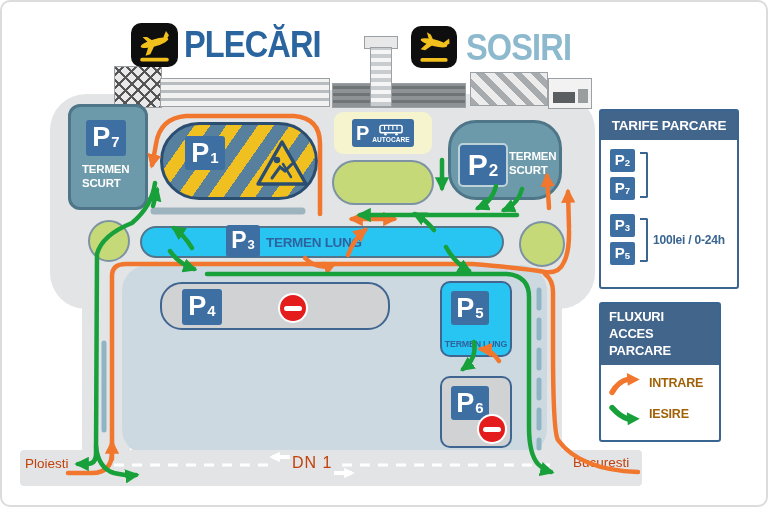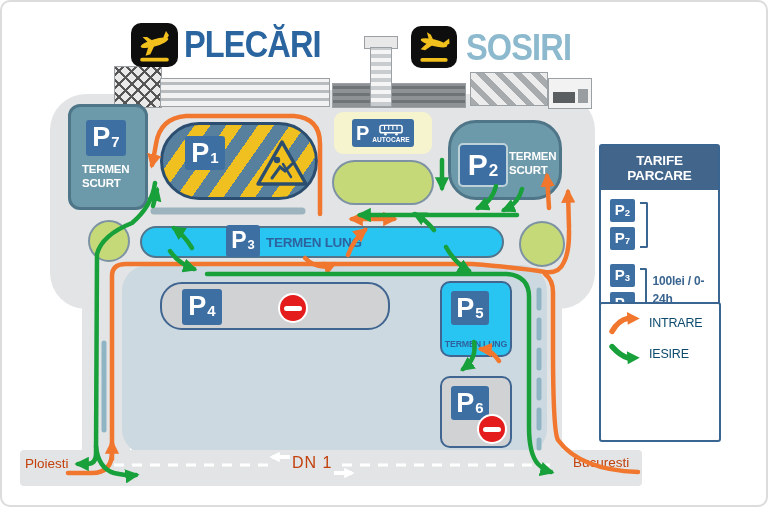--- a/index.html
+++ b/index.html
@@ -88,35 +88,35 @@
   .ac-col .t{font-size:6.6px;font-weight:900;letter-spacing:0;}
 
   
   .rlabel{font-weight:400;color:#c2410c;}
   .l-ploiesti{left:23px;top:454px;font-size:13.5px;}
   .l-dn1{left:290px;top:452px;font-size:16px;letter-spacing:1px;}
   .l-bucuresti{left:571px;top:453px;font-size:13.5px;}
 
   
   .panel{position:absolute;background:#fff;border:2.5px solid #3a6590;border-radius:3px;box-sizing:border-box;}
-  .p-tarife{left:597px;top:107px;width:121px;height:180px;margin-top:35px;}
+  .p-tarife{left:597px;top:107px;width:140px;height:180px;}
   .p-flux{left:597px;top:300px;width:122px;height:140px;}
   .p-head{background:#42658c;color:#fff;font-weight:900;text-align:center;}
   .ph-tarife{font-size:13.5px;padding:7px 2px;letter-spacing:-.2px;}
   .ph-flux{font-size:13px;padding:5px 8px;text-align:left;line-height:1.3;letter-spacing:-.2px;}
   .trow{display:flex;align-items:center;gap:5px;margin:9px 0 0 9px;}
   .bcol{display:flex;flex-direction:column;gap:5px;}
   .tb{width:25px;height:23px;background:#3d6fa3;color:#fff;border-radius:2px;display:flex;
       justify-content:center;align-items:flex-start;font-weight:900;line-height:1;}
   .tb .P{font-size:15px;margin-top:3px;} .tb .N{font-size:9.5px;margin-top:9px;}
   .brk{width:6px;border:2.5px solid #3a6590;border-left:0;border-radius:0 2px 2px 0;}
   .ttext{font-size:12px;font-weight:900;color:#3a6590;line-height:1.5;letter-spacing:-.2px;}
   .tfoot{margin:10px 4px 0 6px;font-size:12.5px;font-weight:900;color:#3a6590;text-align:center;letter-spacing:-.3px;}
   .frow{display:flex;align-items:center;gap:8px;margin:7px 0 0 8px;}
-  .flabel{font-size:12.5px;font-weight:400;color:#0c4a6e;letter-spacing:-.2px;line-height:1.15;}
+  .flabel{font-size:12.5px;font-weight:700;color:#a16207;letter-spacing:-.2px;line-height:1.15;}
   .flabel.small{font-size:10px;width:64px;}
   .ne-leg{position:relative;flex:0 0 24px;width:24px;height:24px;box-shadow:none;border:2px solid #fff;
       box-sizing:content-box;}
 
   .flows{left:0;top:0;width:764px;height:503px;pointer-events:none;}
 </style>
 </head>
 <body>
 
 <div class="card">
@@ -331,20 +331,21 @@
             <span class="P">P</span>
             <span class="N">5</span>
           </div>
       </div>
       <div class="brk" style="height:40px;"></div>
       <div class="ttext">100lei / 0-24h</div>
     </div>
   </div>
 
   <div class="panel p-flux">
+    <div class="p-head ph-flux">FLUXURI ACCES PARCARE</div>
     <div class="frow">
       <svg width="32" height="24" viewBox="0 0 34 26">
         <path d="M3 22 Q10 10 20 8" stroke="#f1762e" stroke-width="6" fill="none" stroke-linecap="round"></path>
         <polygon points="19,1 33,8 20,15" fill="#f1762e"></polygon>
       </svg>
       <span class="flabel">INTRARE</span>
     </div>
     <div class="frow">
       <svg width="32" height="24" viewBox="0 0 34 26">
         <path d="M3 5 Q12 15 20 17" stroke="#18a03a" stroke-width="6" fill="none" stroke-linecap="round"></path>

